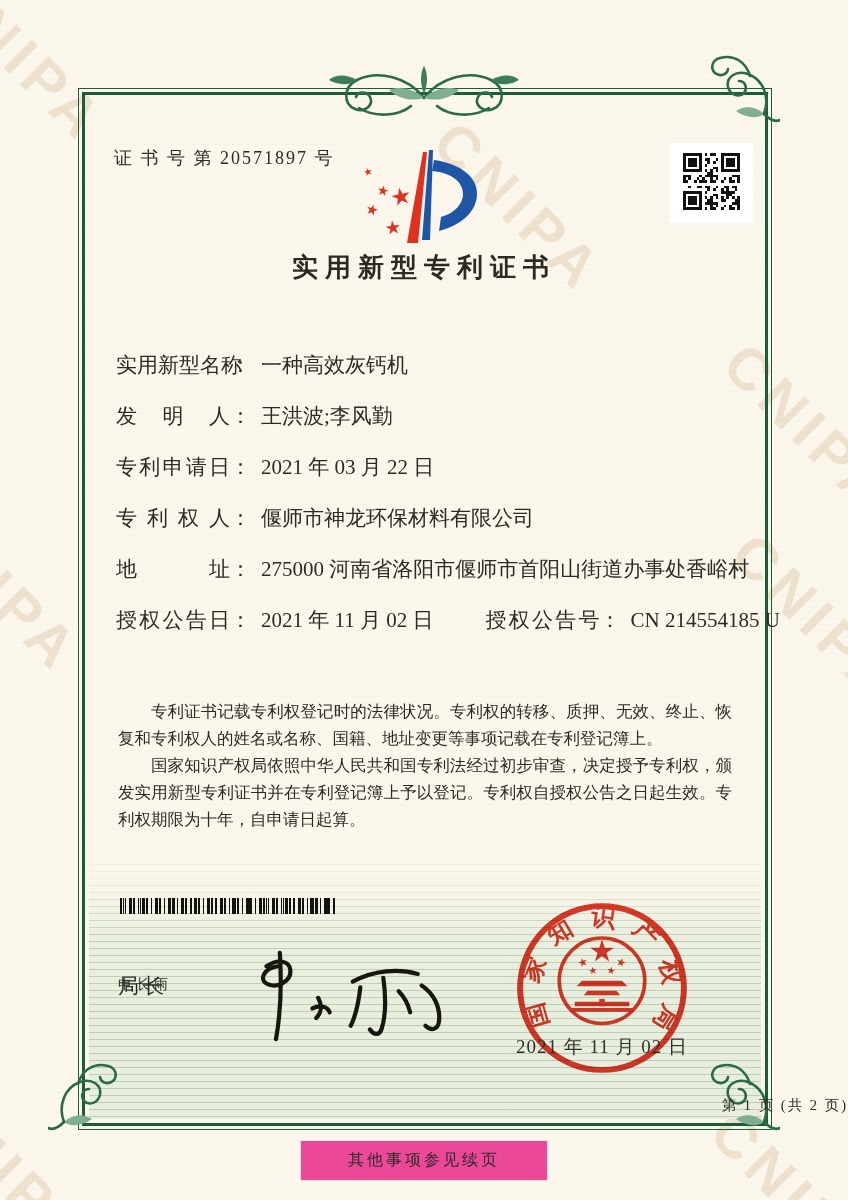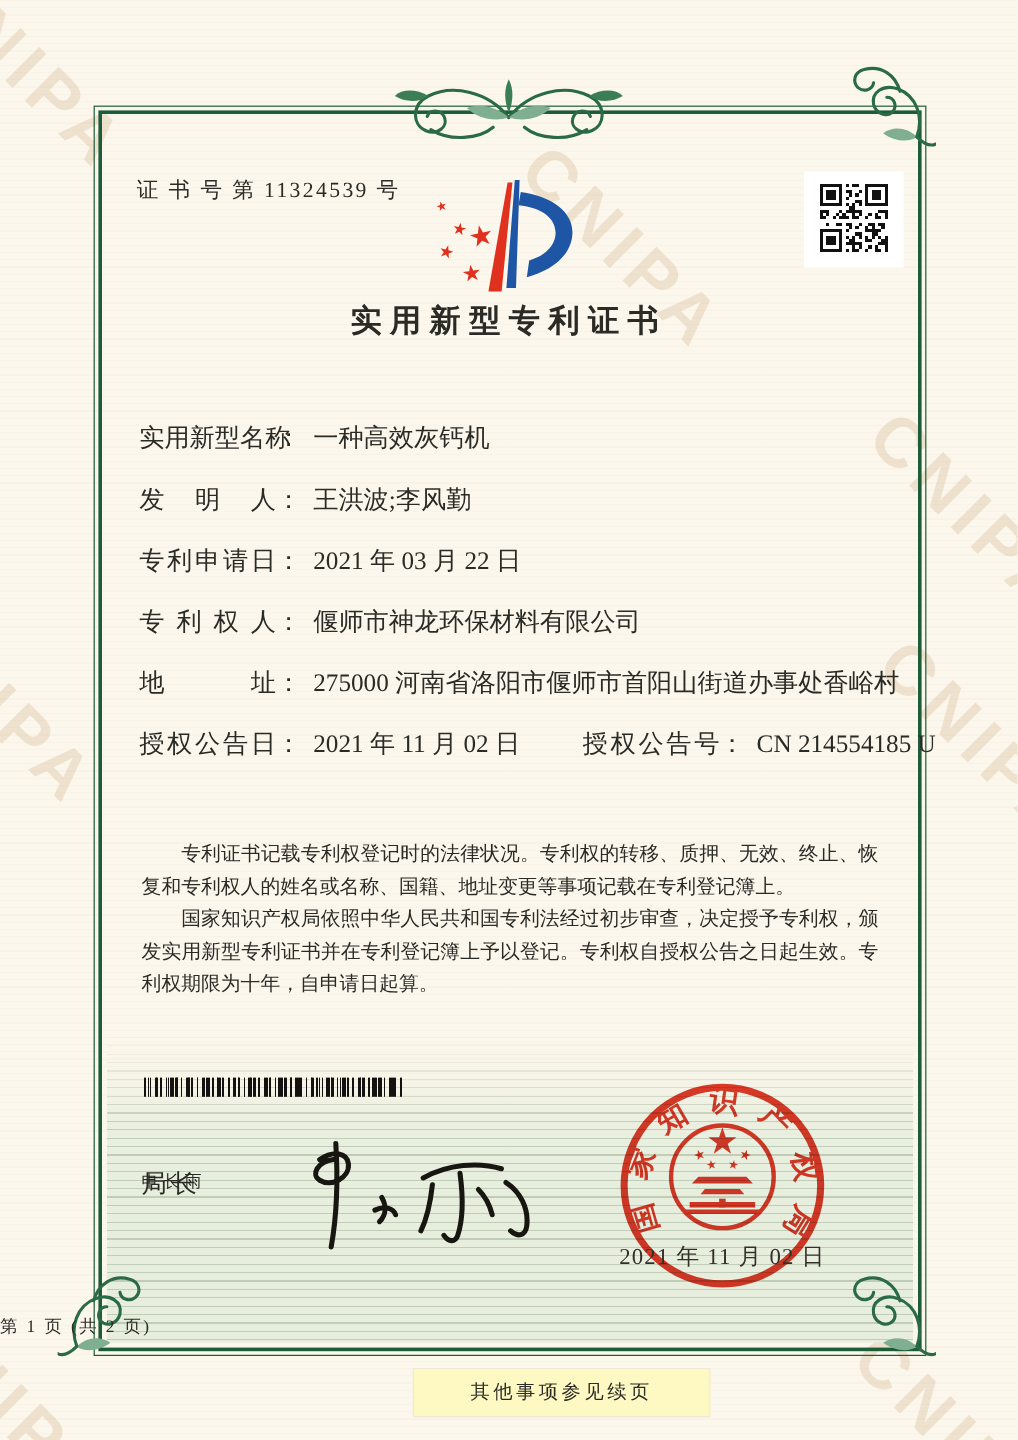--- a/index.html
+++ b/index.html
@@ -57,25 +57,25 @@
       repeating-linear-gradient(90deg,#141210 0 2px,transparent 2px 5px,#141210 5px 6px,transparent 6px 9px,#141210 9px 12px,transparent 12px 13px),
       repeating-linear-gradient(90deg,transparent 0 3px,#141210 3px 4px,transparent 4px 10px,#141210 10px 11px,transparent 11px 17px);}
   .sig-title{position:absolute;left:118px;top:972px;font-size:21px;letter-spacing:4px;z-index:2;}
   .sig-name{position:absolute;left:118px;top:976px;font-size:14px;letter-spacing:4px;z-index:2;}
   .sig-script{position:absolute;left:230px;top:943px;z-index:2;}
   .sig-script path{stroke:#181610;stroke-width:4.4;fill:none;stroke-linecap:round;stroke-linejoin:round;}
   .seal{position:absolute;left:511px;top:897px;width:182px;height:182px;z-index:3;
         mix-blend-mode:multiply;opacity:.95;}
   .seal-date{position:absolute;left:512px;top:1034px;width:180px;text-align:center;
              font-size:19px;letter-spacing:1px;color:#33302a;z-index:4;}
-  .pageinfo{position:absolute;left:0;right:0;top:1096px;text-align:left;
+  .pageinfo{position:absolute;left:0;right:0;top:1096px;text-align:right;
             font-size:14.5px;letter-spacing:2px;z-index:2;}
   .note-box{position:absolute;left:50%;top:1140px;transform:translateX(-50%);
-            background:#fef9c3;border:1px solid #f0e9da;padding:9px 47px;
-            font-size:16px;letter-spacing:3px;z-index:2;margin-left:44px;}
+            background:#ec4899;border:1px solid #f0e9da;padding:9px 47px;
+            font-size:16px;letter-spacing:3px;z-index:2;}
 </style>
 </head>
 <body>
 
 <div id="page">
 
   <span class="wm" style="left:-30px;top:-42px;">CNIPA</span>
   <span class="wm" style="left:468px;top:108px;">CNIPA</span>
   <span class="wm" style="left:758px;top:330px;">CNIPA</span>
   <span class="wm" style="left:-55px;top:488px;">CNIPA</span>
@@ -125,21 +125,21 @@
   </div>
   <div class="orn" style="left:700px;top:1058px;transform:scaleX(-1);">
     <svg width="80" height="80" viewBox="0 0 80 80">
       <path d="M16,64 C10,48 16,30 32,24 C44,20 54,27 52,37 C50,45 41,48 36,43 C32,38 35,31 41,31"></path>
       <path d="M30,26 C34,12 46,4 60,8 C68,10 70,18 65,23 C60,27 53,25 52,19"></path>
       <path class="fill2" d="M16,64 C24,56 36,55 44,61 C35,68 22,69 16,64 Z"></path>
       <path d="M16,64 C10,70 4,72 0,70"></path>
     </svg>
   </div>
 
-  <div class="certno">证 书 号 第 11324539 号</div>
+  <div class="certno">证 书 号 第 20571897 号</div>
 
   <div class="logo">
     <svg width="150" height="118" viewBox="0 0 150 118">
       <g fill="var(--seal-red,#e0301e)">
         <g transform="translate(18,32) scale(0.42) rotate(-15)">
             <polygon class="star5" points="0,-10 2.25,-3.09 9.51,-3.09 3.63,1.18 5.88,8.09 0,3.82 -5.88,8.09 -3.63,1.18 -9.51,-3.09 -2.25,-3.09"></polygon>
           </g>
         <g transform="translate(33,51) scale(0.55) rotate(10)">
             <polygon class="star5" points="0,-10 2.25,-3.09 9.51,-3.09 3.63,1.18 5.88,8.09 0,3.82 -5.88,8.09 -3.63,1.18 -9.51,-3.09 -2.25,-3.09"></polygon>
           </g>

